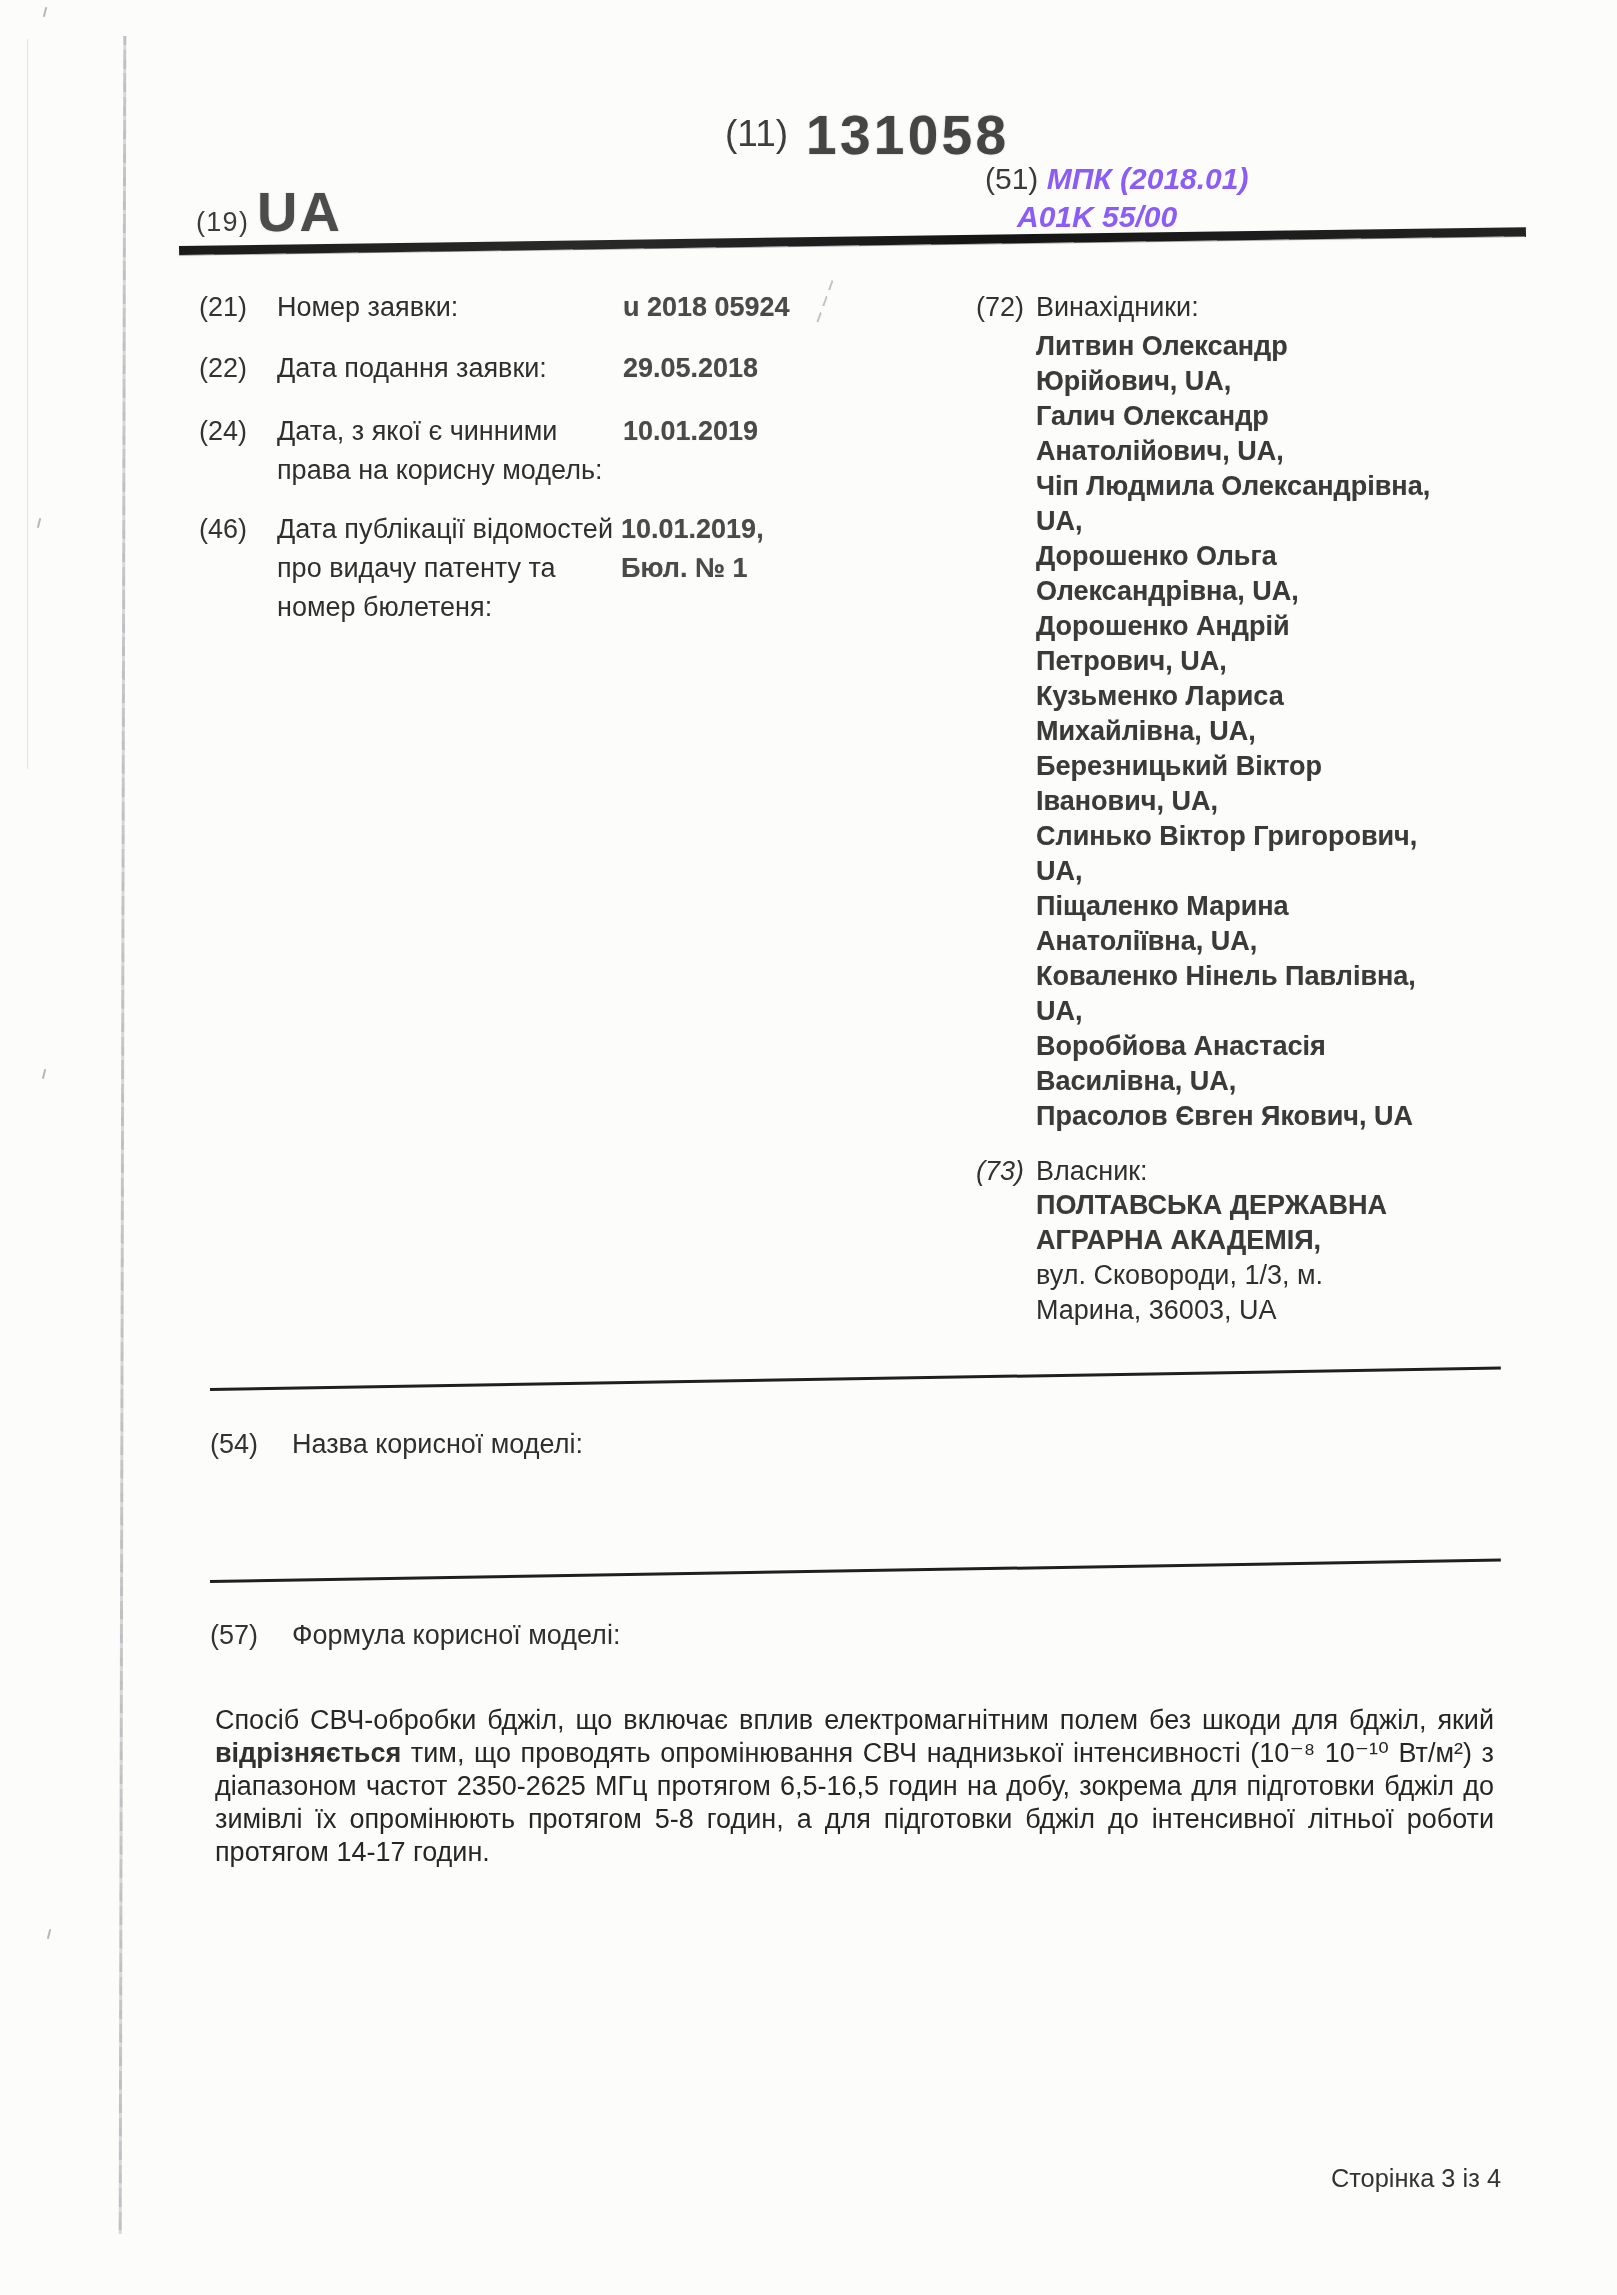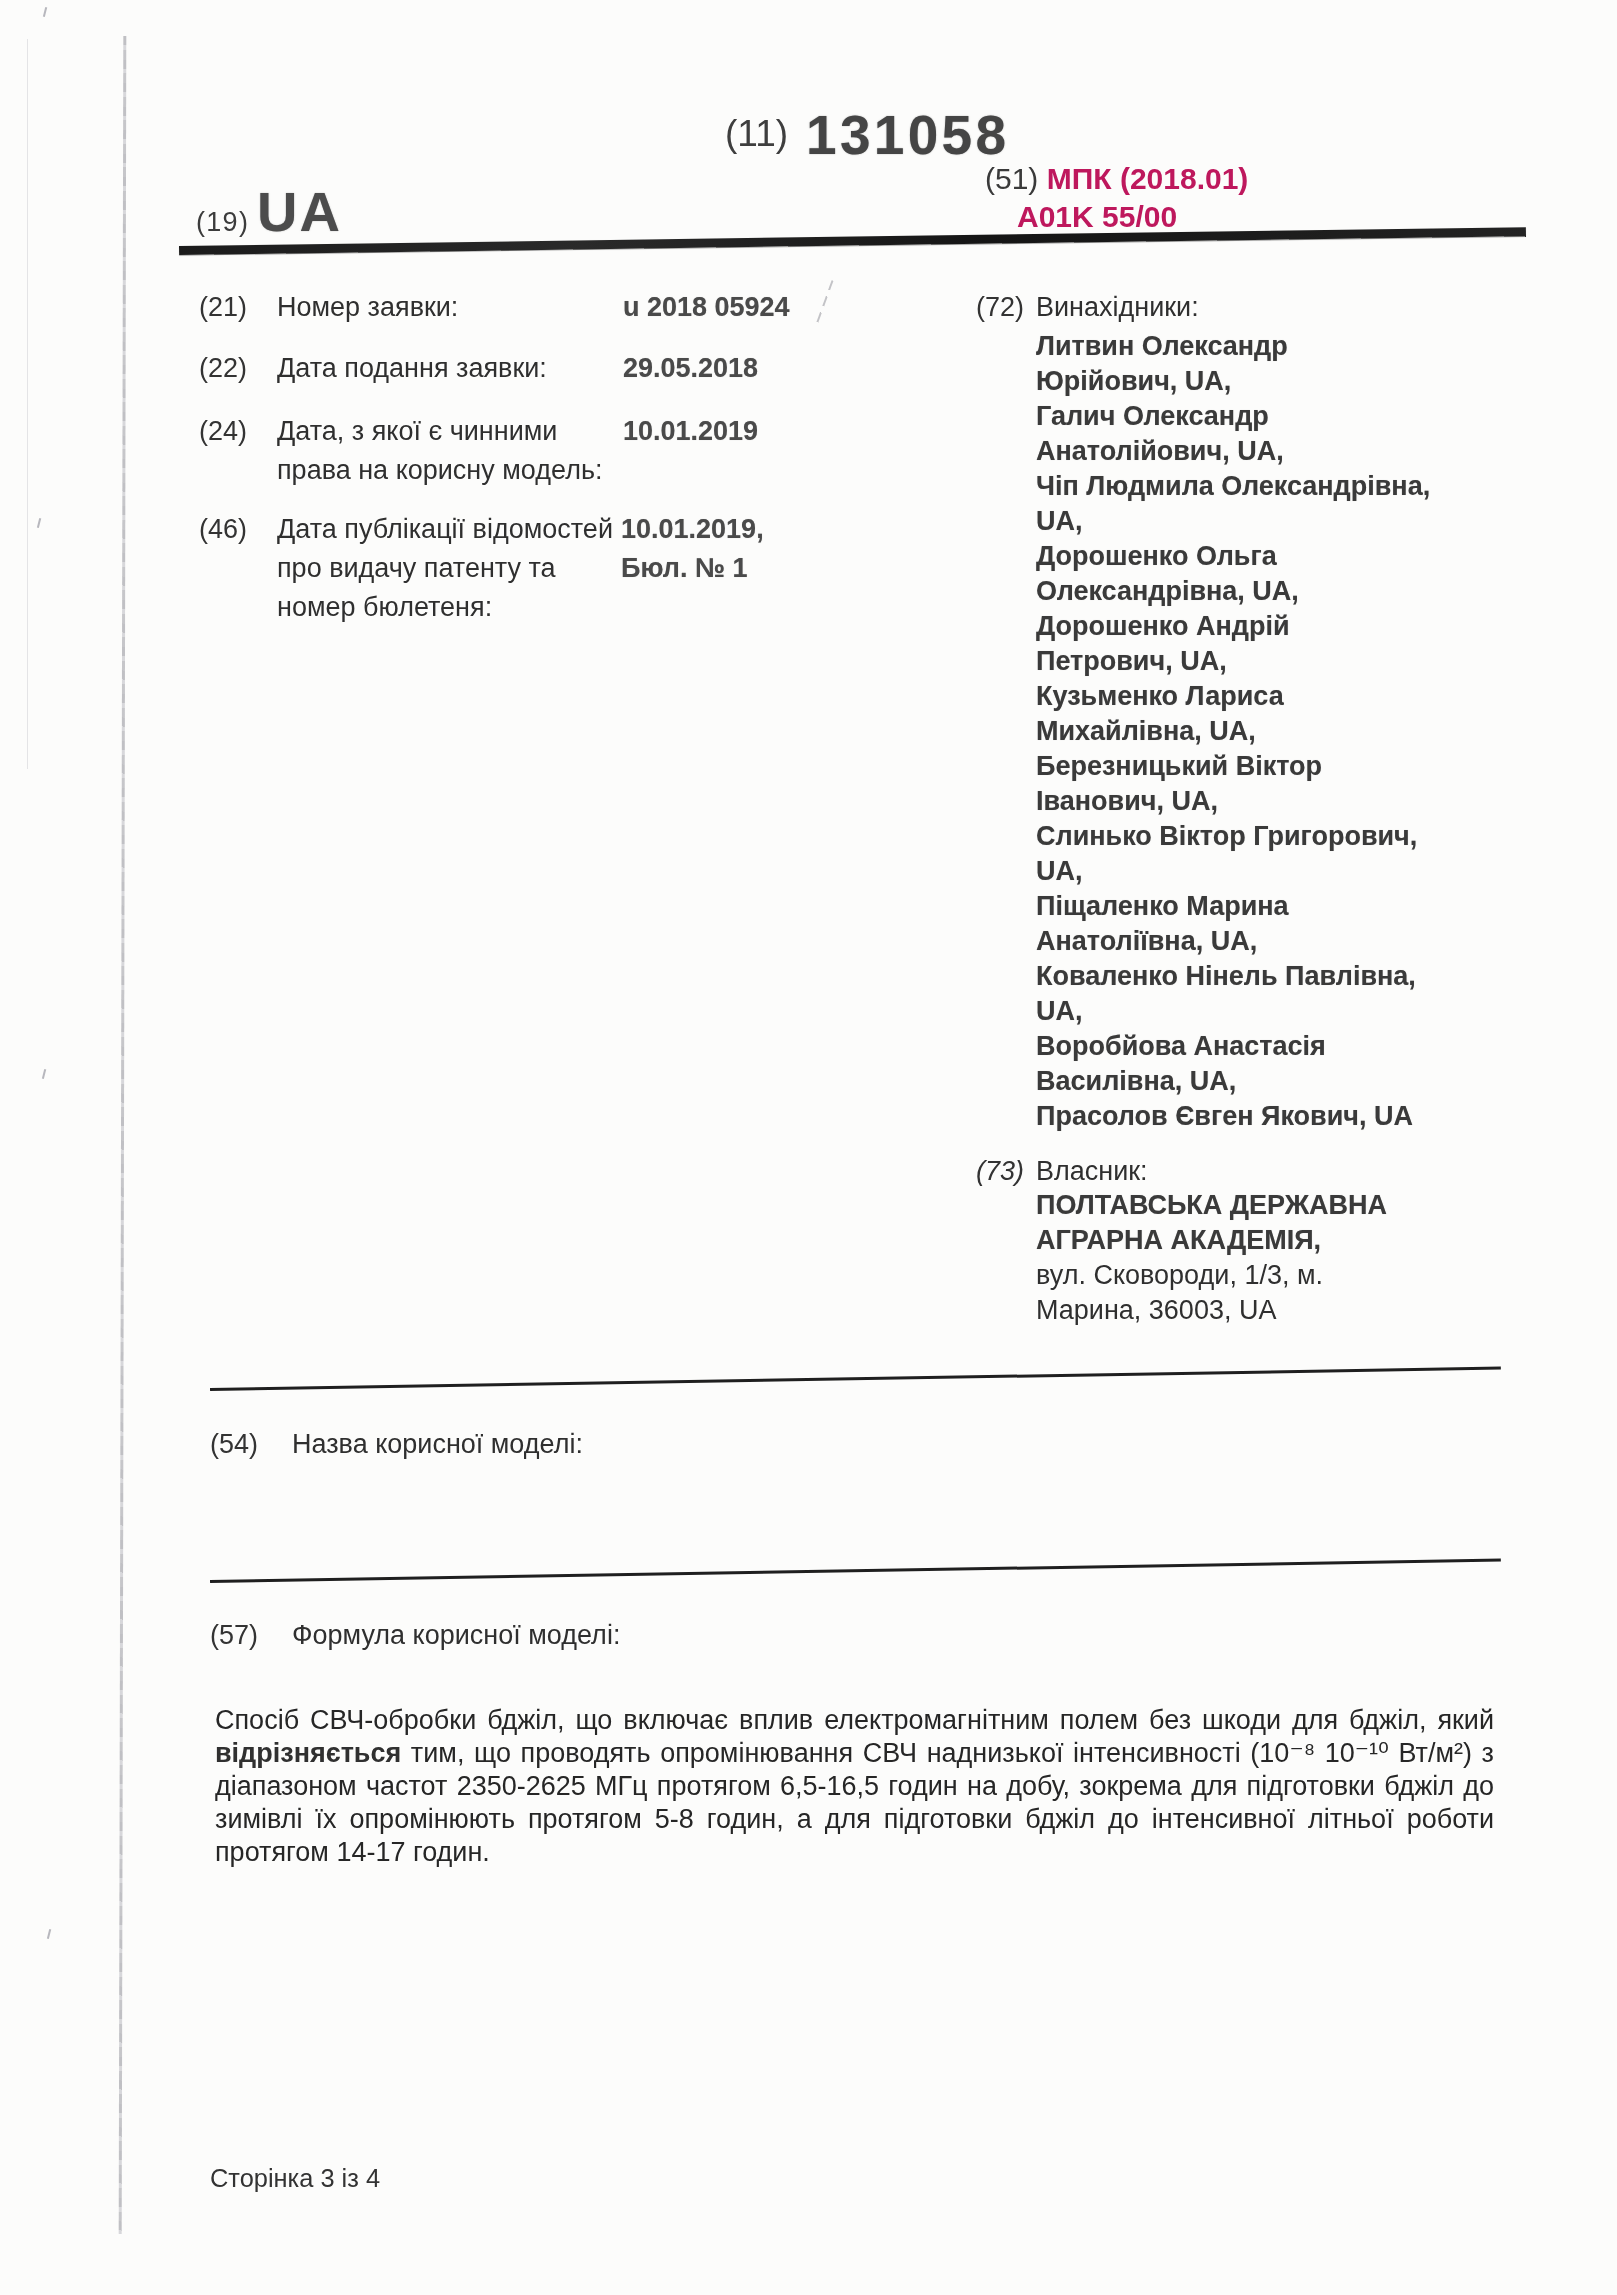--- a/index.html
+++ b/index.html
@@ -15,21 +15,21 @@
   .code{font-size:27px;color:#333;}
   .label{font-size:27px;color:#2f2f2f;}
   .val{font-size:27px;font-weight:700;color:#4a4a4a;text-shadow:0 0 0.7px rgba(70,70,70,.45);}
   .bold{font-weight:700;}
   
   .ua-small{font-size:27px;color:#3c3c3c;letter-spacing:1.3px;}
   .ua-big{font-size:56px;font-weight:700;color:#4c4c4c;letter-spacing:2px;text-shadow:0 0 1.3px rgba(80,80,80,.5);}
   .pub-small{font-size:37px;color:#3e3e3e;}
   .pub-big{font-size:55px;font-weight:700;color:#454545;letter-spacing:3.3px;text-shadow:0 0 1.3px rgba(70,70,70,.55);}
   .ipc{font-size:30px;color:#3a3a3a;}
-  .ipc .bold{color:#be185d;}
+  .ipc .bold{color:#8b5cf6;font-style:italic;}
   
   .topbar{
     position:absolute;left:179px;top:246px;width:1347px;height:8.5px;
     background:linear-gradient(90deg,#1b1b1b,#2a2a2a 30%,#151515 60%,#232323);
     transform:rotate(-0.8deg);transform-origin:left top;
     box-shadow:0 0.7px 0.7px rgba(0,0,0,.4);
   }
   .rule{
     position:absolute;left:210px;width:1291px;height:3.3px;background:#1f1f1f;
     transform:rotate(-0.95deg);transform-origin:left top;
@@ -40,21 +40,21 @@
   .own-name{font-weight:700;color:#3a3a3a;text-shadow:0 0 0.7px rgba(60,60,60,.35);}
   .own-addr{color:#2f2f2f;}
   
   .model-title{font-size:30px;font-weight:700;color:#3d3d3d;letter-spacing:0.7px;text-shadow:0 0 0.7px rgba(60,60,60,.4);}
   .claim{
     position:absolute;left:215px;top:1677px;width:1279px;
     font-size:27px;line-height:33px;color:#262626;
     text-align:justify;text-align-last:left;white-space:normal;
   }
   .claim .bold{color:#303030;}
-  .footer{position:absolute;left:210px;top:2164px;width:1291px;text-align:left;font-size:25.4px;color:#333;}
+  .footer{position:absolute;left:210px;top:2164px;width:1291px;text-align:right;font-size:25.4px;color:#333;}
   
   .vline1{
     position:absolute;left:121px;top:36px;width:2.6px;height:2198px;opacity:.55;
     background:repeating-linear-gradient(180deg,#8f8f97 0 9px,#b9b9c0 9px 13.7px,#9a9aa1 13.7px 23.5px);
     transform:rotate(.12deg);
   }
   .vline2{position:absolute;left:27px;top:39px;width:1.3px;height:730px;background:#cfcfd5;opacity:.55;}
   .speck{position:absolute;width:2px;height:10.4px;background:#9a9aa2;opacity:.7;transform:rotate(14deg);}
   .penmark{position:absolute;left:823px;top:279px;width:2px;height:50px;opacity:.5;
     background:repeating-linear-gradient(180deg,#8a8a92 0 10.4px,transparent 10.4px 17px);

